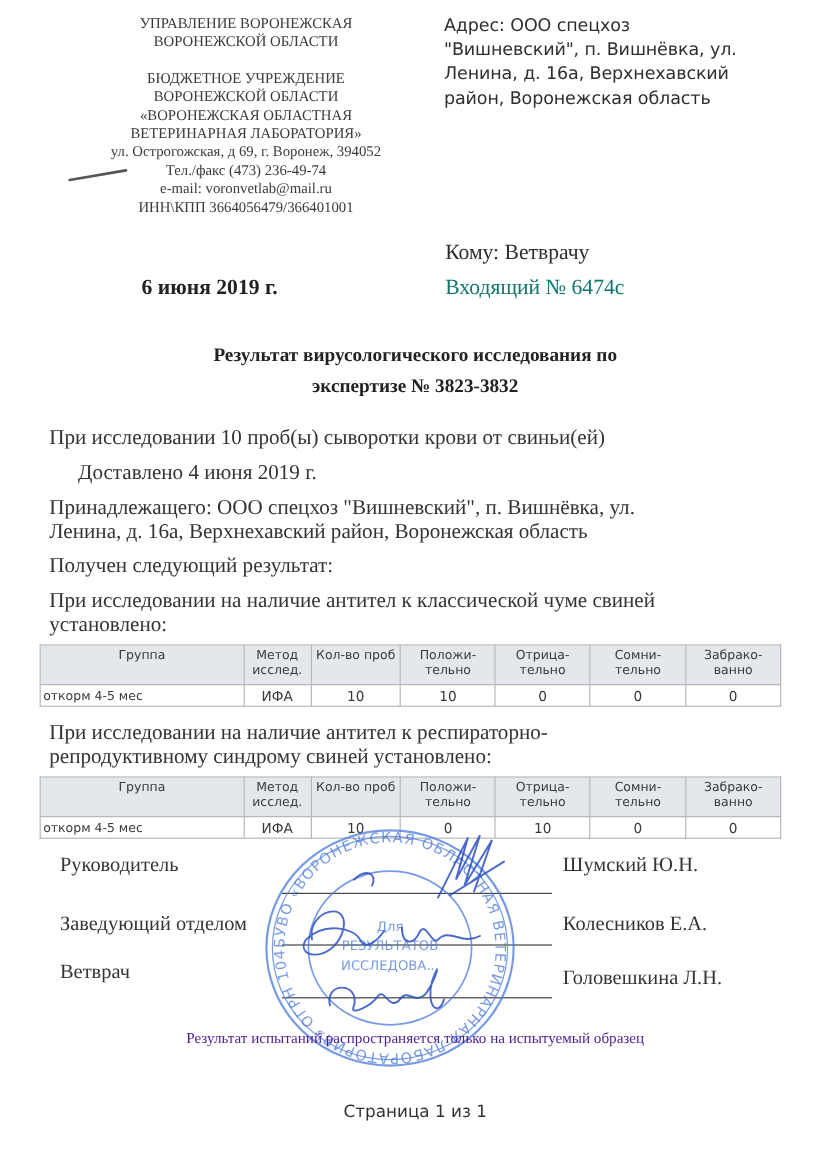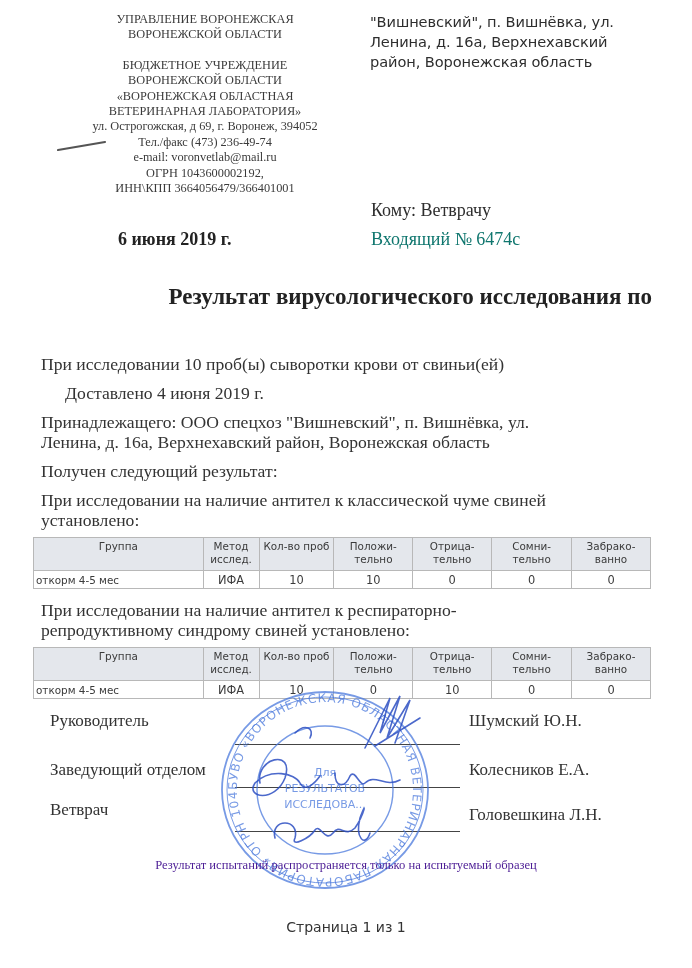--- a/index.html
+++ b/index.html
@@ -7,21 +7,21 @@
     width: 692px; height: 968px; background: #ffffff; position: relative; overflow: hidden;
     font-family: "Liberation Serif", "DejaVu Serif", serif; color: #2a2a2a;
   }
   .abs { position: absolute; }
   .org { left: 60px; top: 12px; width: 290px; text-align: center; font-size: 12.3px; line-height: 15.4px; color: #3a3a3a; }
   .org .gap { height: 15px; }
   .addr { left: 370px; top: 12px; width: 310px; font-family: "DejaVu Sans", sans-serif; font-size: 14.6px; line-height: 20.2px; color: #2e2e2e; letter-spacing: -0.1px; }
   .kome { left: 371px; top: 200px; font-size: 18px; color: #2e2e2e; }
   .incoming { left: 371px; top: 229px; font-size: 18px; color: #0f766e; }
   .date { left: 118px; top: 229px; font-size: 18px; font-weight: bold; color: #222; }
-  .title { left: 40px; top: 284px; width: 612px; text-align: right; font-size: 23px; font-weight: bold; line-height: 26px; color: #222; }
+  .title { left: 40px; top: 284px; width: 612px; text-align: center; font-size: 16px; font-weight: bold; line-height: 26px; color: #222; }
   .body-text { left: 41px; width: 620px; font-size: 17.6px; line-height: 20px; color: #333; }
   table.res { position: absolute; left: 33px; width: 618px; border-collapse: collapse; font-family: "DejaVu Sans", sans-serif; font-size: 10.4px; color: #3a3a3a; }
   table.res td, table.res th { border: 1px solid #b8b8b8; font-weight: normal; text-align: center; padding: 0 2px; }
   table.res thead th { background: #e4e7ec; height: 30px; line-height: 12.5px; vertical-align: top; padding-top: 2px; }
   table.res tbody td { height: 17px; font-size: 11.4px; }
   table.res tbody td.grp { text-align: left; font-size: 10.4px; }
   .sig-label { left: 50px; font-size: 17px; color: #333; }
   .sig-name { left: 469px; font-size: 17px; color: #333; }
   .sig-line { height: 1px; background: #444; left: 235px; width: 225px; }
   .footnote { left: 40px; top: 858px; width: 612px; text-align: center; font-size: 12.6px; color: #4c1d95; }
@@ -36,40 +36,41 @@
   <div>УПРАВЛЕНИЕ ВОРОНЕЖСКАЯ</div>
   <div>ВОРОНЕЖСКОЙ ОБЛАСТИ</div>
   <div class="gap"></div>
   <div>БЮДЖЕТНОЕ УЧРЕЖДЕНИЕ</div>
   <div>ВОРОНЕЖСКОЙ ОБЛАСТИ</div>
   <div>«ВОРОНЕЖСКАЯ ОБЛАСТНАЯ</div>
   <div>ВЕТЕРИНАРНАЯ ЛАБОРАТОРИЯ»</div>
   <div>ул. Острогожская, д 69, г. Воронеж, 394052</div>
   <div>Тел./факс  (473) 236-49-74</div>
   <div>e-mail: voronvetlab@mail.ru</div>
-  <div>ОГРН 1043600002192,</div>
   <div>ИНН\КПП 3664056479/366401001</div>
 </div>
 
 <svg class="abs pen" viewBox="0 0 55 12">
   <line x1="3" y1="10" x2="50" y2="2" stroke="#555" stroke-width="2.2" stroke-linecap="round"></line>
 </svg>
 
 <div class="abs addr">
+  <div>Адрес: ООО спецхоз</div>
   <div>"Вишневский", п. Вишнёвка, ул.</div>
   <div>Ленина, д. 16а, Верхнехавский</div>
   <div>район, Воронежская область</div>
 </div>
 
 <div class="abs kome">Кому: Ветврачу</div>
 <div class="abs date">6 июня 2019 г.</div>
 <div class="abs incoming">Входящий № 6474с</div>
 
 <div class="abs title">
   <div>Результат вирусологического исследования по</div>
+  <div>экспертизе № 3823-3832</div>
 </div>
 
 <div class="abs body-text" style="top:354px;">При исследовании 10 проб(ы) сыворотки крови от свиньи(ей)</div>
 <div class="abs body-text" style="top:383px;margin-left:24px;">Доставлено 4 июня 2019 г.</div>
 <div class="abs body-text" style="top:412px;">
   <div>Принадлежащего: ООО спецхоз "Вишневский", п. Вишнёвка, ул.</div>
   <div>Ленина, д. 16а, Верхнехавский район, Воронежская область</div>
 </div>
 <div class="abs body-text" style="top:461px;">Получен следующий результат:</div>
 

